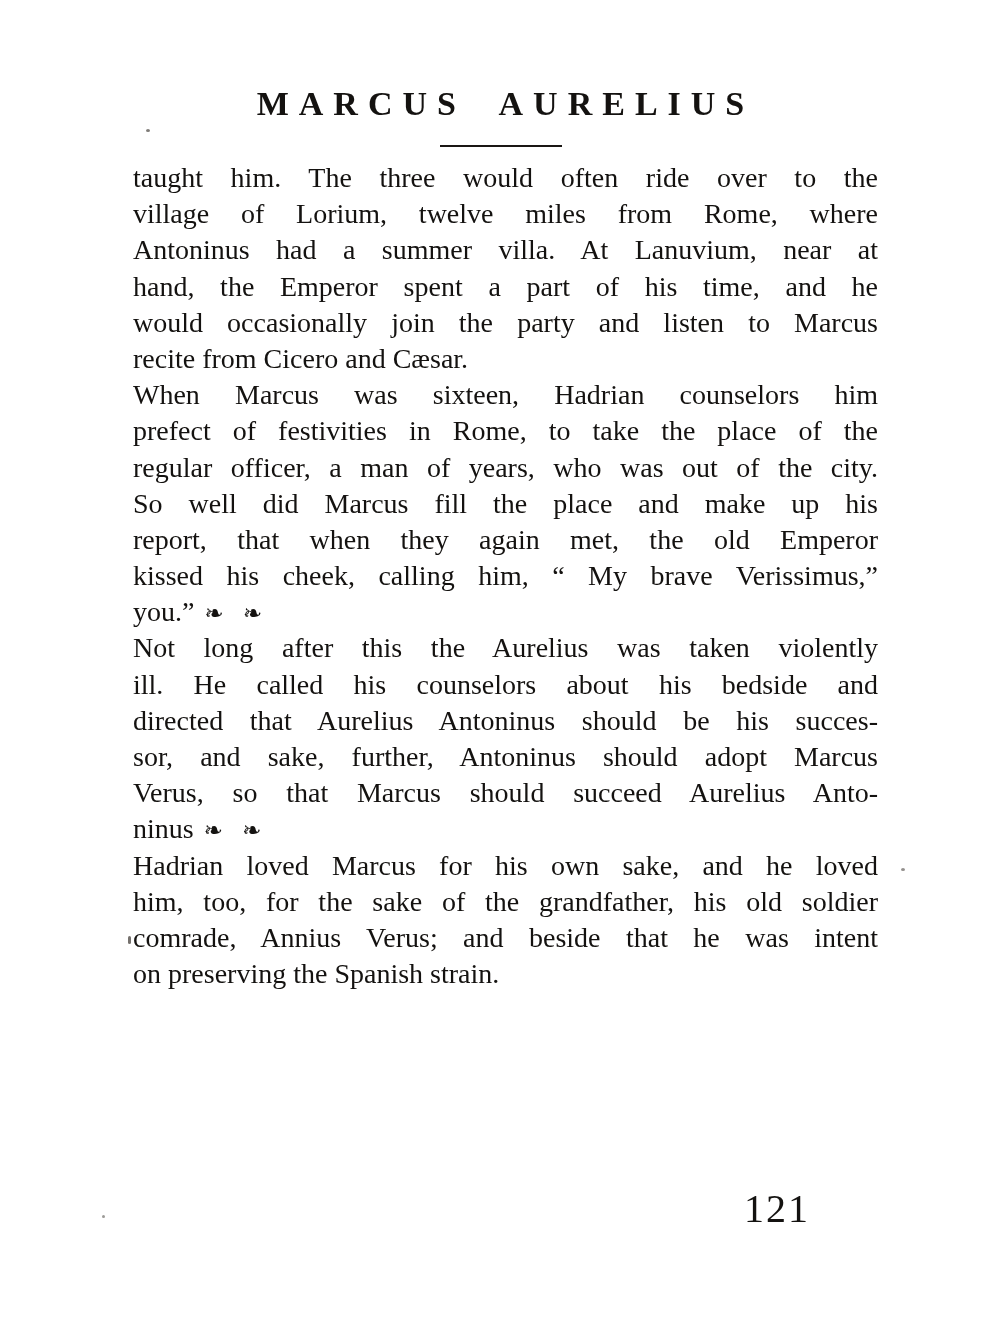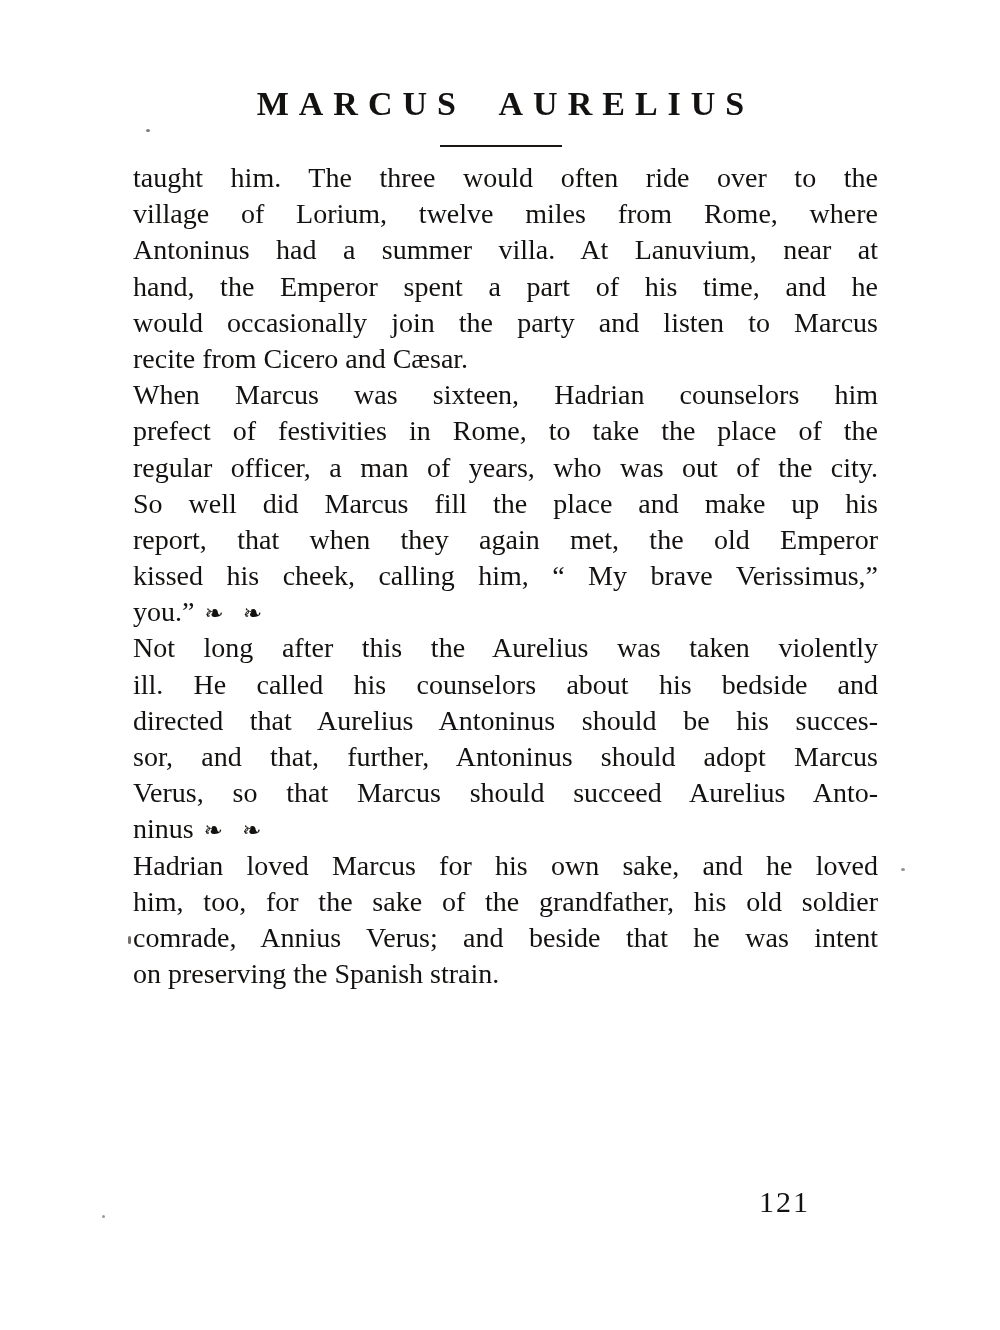--- a/index.html
+++ b/index.html
@@ -68,21 +68,21 @@
     letter-spacing: 6px;
     padding-left: 10px;
     color: #141210;
   }
   .page-number {
     position: absolute;
     top: 1185px;
     left: 93px;
     width: 677px; 
     text-align: right;
-    font-size: 30px;
+    font-size: 40px;
     letter-spacing: 2px;
     color: #141210;
   }
   .speck {
     position: absolute;
     background: #3a352f;
     border-radius: 50%;
   }
   .speck-a { top: 129px; left: 106px; width: 4px; height: 3px; opacity: .65; }
   .speck-b { top: 936px; left: 88px;  width: 3px; height: 8px; border-radius: 2px; opacity: .7; }
@@ -111,21 +111,21 @@
         <div class="line">regular officer, a man of years, who was out of the city.</div>
         <div class="line">So well did Marcus fill the place and make up his</div>
         <div class="line">report, that when they again met, the old Emperor</div>
         <div class="line">kissed his cheek, calling him, “ My brave Verissimus,”</div>
         <div class="line para-last">you.”<span class="ornament">❧ ❧</span></div>
       </div>
       <div class="paragraph">
         <div class="line">Not long after this the Aurelius was taken violently</div>
         <div class="line">ill.  He called his counselors about his bedside and</div>
         <div class="line">directed that Aurelius Antoninus should be his succes-</div>
-        <div class="line">sor, and that, further, Antoninus should adopt Marcus</div>
+        <div class="line">sor, and sake, further, Antoninus should adopt Marcus</div>
         <div class="line">Verus, so that Marcus should succeed Aurelius Anto-</div>
         <div class="line para-last">ninus<span class="ornament">❧ ❧</span></div>
       </div>
       <div class="paragraph">
         <div class="line">Hadrian loved Marcus for his own sake, and he loved</div>
         <div class="line">him, too, for the sake of the grandfather, his old soldier</div>
         <div class="line">comrade, Annius Verus; and beside that he was intent</div>
         <div class="line para-last">on preserving the Spanish strain.</div>
       </div>
     </div>

